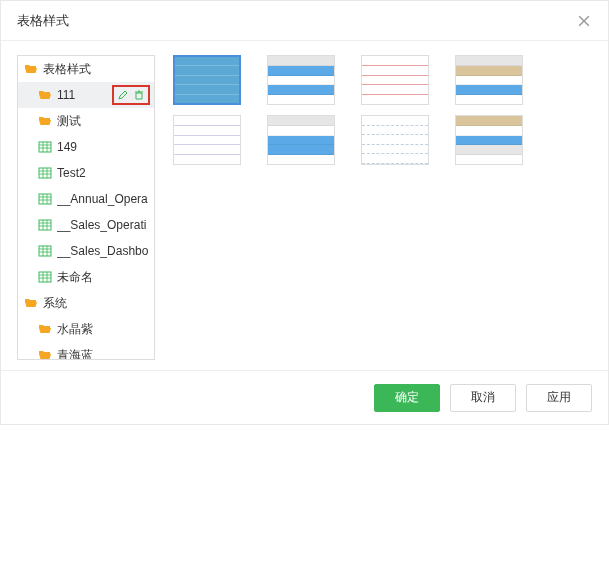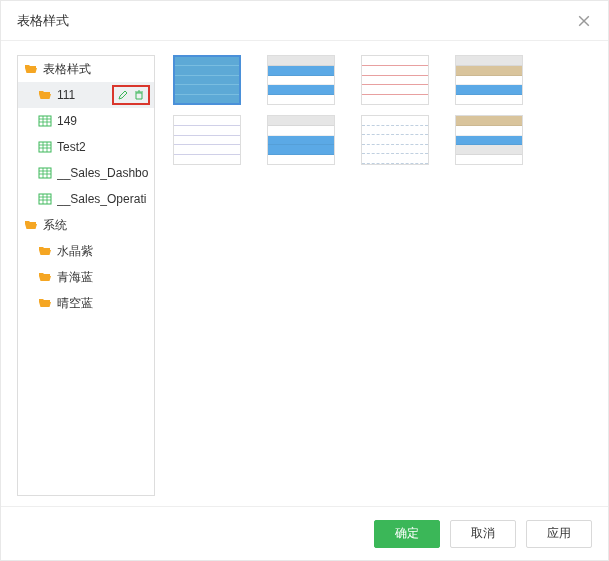--- a/index.html
+++ b/index.html
@@ -4,21 +4,21 @@
 <style>
   * { box-sizing: border-box; margin: 0; padding: 0; }
   body {
     font-family: "Microsoft YaHei", Arial, sans-serif;
     font-size: 12px;
     color: #333;
     background: #fff;
   }
   .dialog {
     width: 609px;
-    height: 561px;
+    height: 425px;
     display: flex;
     flex-direction: column;
     border: 1px solid #e8e8e8;
   }
   .dialog-header {
     height: 40px;
     display: flex;
     align-items: center;
     justify-content: space-between;
     padding: 0 16px;
@@ -193,20 +193,28 @@
               </svg>
           </span>
           <span class="action-icon">
             <svg viewBox="0 0 12 12">
                 <path d="M3 4 h6 v6 h-6z M2 3 h8 M5 2 h2" fill="none" stroke="#3bb758" stroke-width="1"></path>
               </svg>
           </span>
         </span>
       </div>
 
+      <div class="tree-item depth-1">
+        <span class="tree-icon">
+            <svg viewBox="0 0 14 14">
+              <path d="M1 3 h4 l1 1 h6 v2 H1z M1 6 h12 l-1.5 5 H2.5z" fill="#f5a623"></path>
+            </svg>
+          </span>
+        <span class="tree-label">测试</span>
+      </div>
 
       <div class="tree-item depth-1">
         <span class="tree-icon">
             <svg viewBox="0 0 14 14">
               <rect x="1" y="2" width="12" height="10" fill="none" stroke="#3bb758"></rect>
               <path d="M1 5 h12 M1 8 h12 M5 2 v10 M9 2 v10" stroke="#3bb758" stroke-width="0.8"></path>
             </svg>
           </span>
         <span class="tree-label">149</span>
       </div>
@@ -219,30 +227,48 @@
           </span>
         <span class="tree-label">Test2</span>
       </div>
       <div class="tree-item depth-1">
         <span class="tree-icon">
             <svg viewBox="0 0 14 14">
               <rect x="1" y="2" width="12" height="10" fill="none" stroke="#3bb758"></rect>
               <path d="M1 5 h12 M1 8 h12 M5 2 v10 M9 2 v10" stroke="#3bb758" stroke-width="0.8"></path>
             </svg>
           </span>
+        <span class="tree-label">__Annual_Opera</span>
+      </div>
+      <div class="tree-item depth-1">
+        <span class="tree-icon">
+            <svg viewBox="0 0 14 14">
+              <rect x="1" y="2" width="12" height="10" fill="none" stroke="#3bb758"></rect>
+              <path d="M1 5 h12 M1 8 h12 M5 2 v10 M9 2 v10" stroke="#3bb758" stroke-width="0.8"></path>
+            </svg>
+          </span>
+        <span class="tree-label">__Sales_Operati</span>
+      </div>
+      <div class="tree-item depth-1">
+        <span class="tree-icon">
+            <svg viewBox="0 0 14 14">
+              <rect x="1" y="2" width="12" height="10" fill="none" stroke="#3bb758"></rect>
+              <path d="M1 5 h12 M1 8 h12 M5 2 v10 M9 2 v10" stroke="#3bb758" stroke-width="0.8"></path>
+            </svg>
+          </span>
         <span class="tree-label">__Sales_Dashbo</span>
       </div>
       <div class="tree-item depth-1">
         <span class="tree-icon">
             <svg viewBox="0 0 14 14">
               <rect x="1" y="2" width="12" height="10" fill="none" stroke="#3bb758"></rect>
               <path d="M1 5 h12 M1 8 h12 M5 2 v10 M9 2 v10" stroke="#3bb758" stroke-width="0.8"></path>
             </svg>
           </span>
-        <span class="tree-label">__Sales_Operati</span>
+        <span class="tree-label">未命名</span>
       </div>
 
       <div class="tree-item depth-0">
         <span class="tree-icon">
             <svg viewBox="0 0 14 14">
               <path d="M1 3 h4 l1 1 h6 v2 H1z M1 6 h12 l-1.5 5 H2.5z" fill="#f5a623"></path>
             </svg>
           </span>
         <span class="tree-label">系统</span>
       </div>

